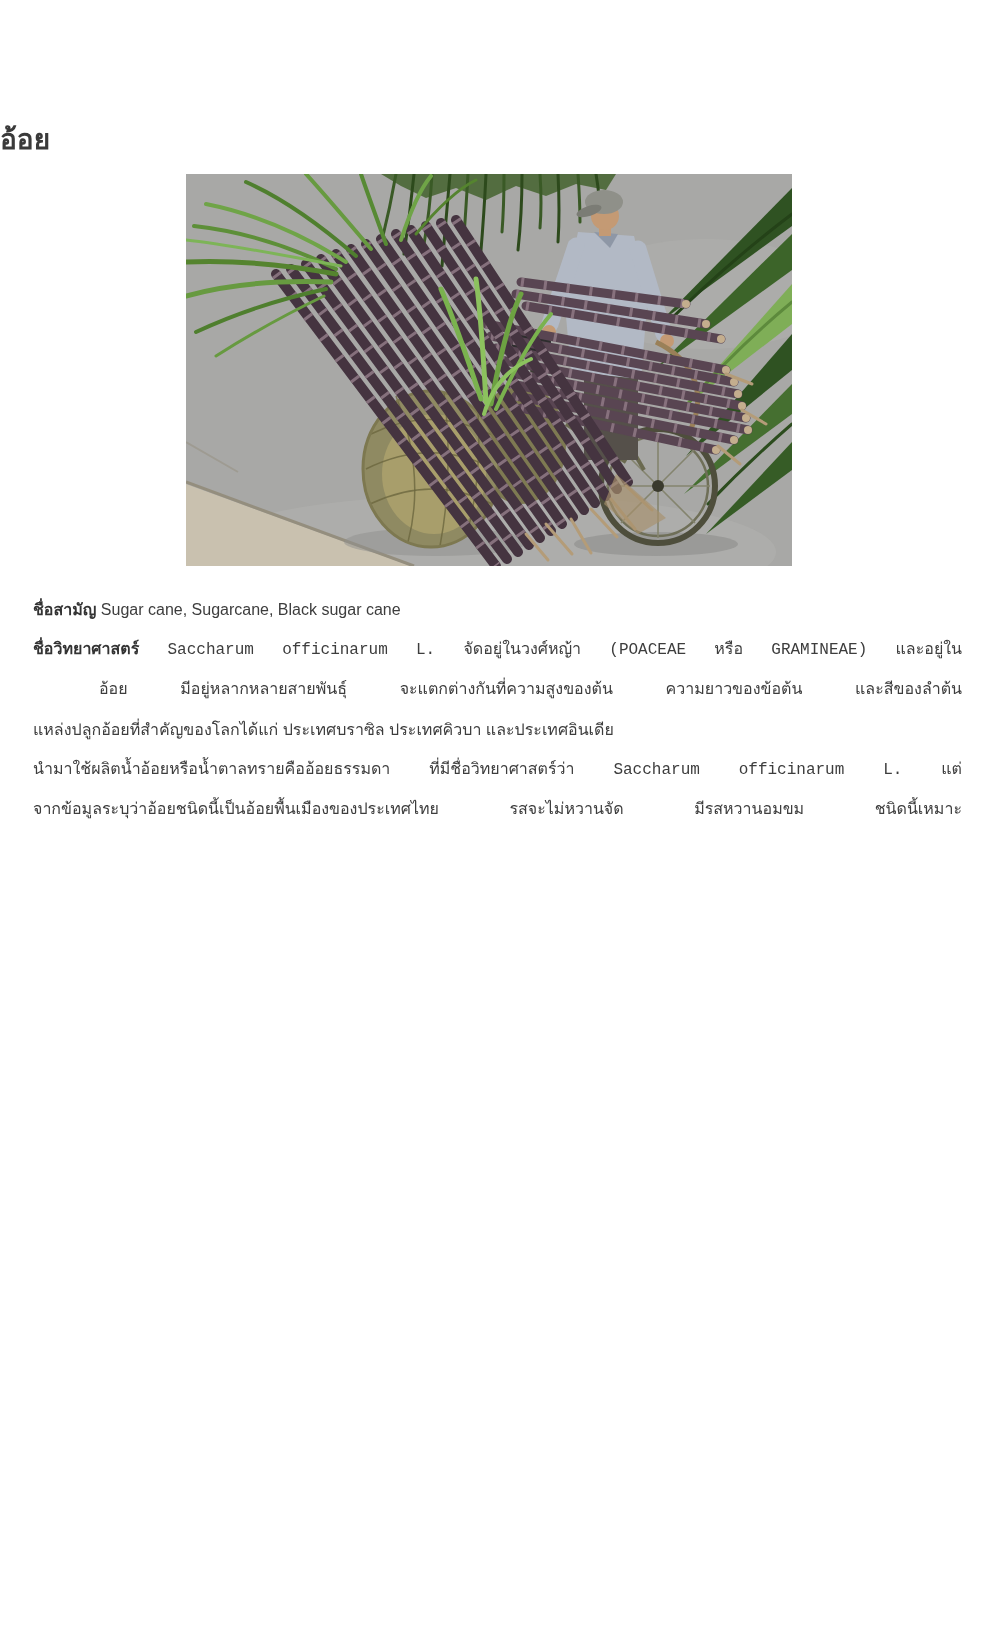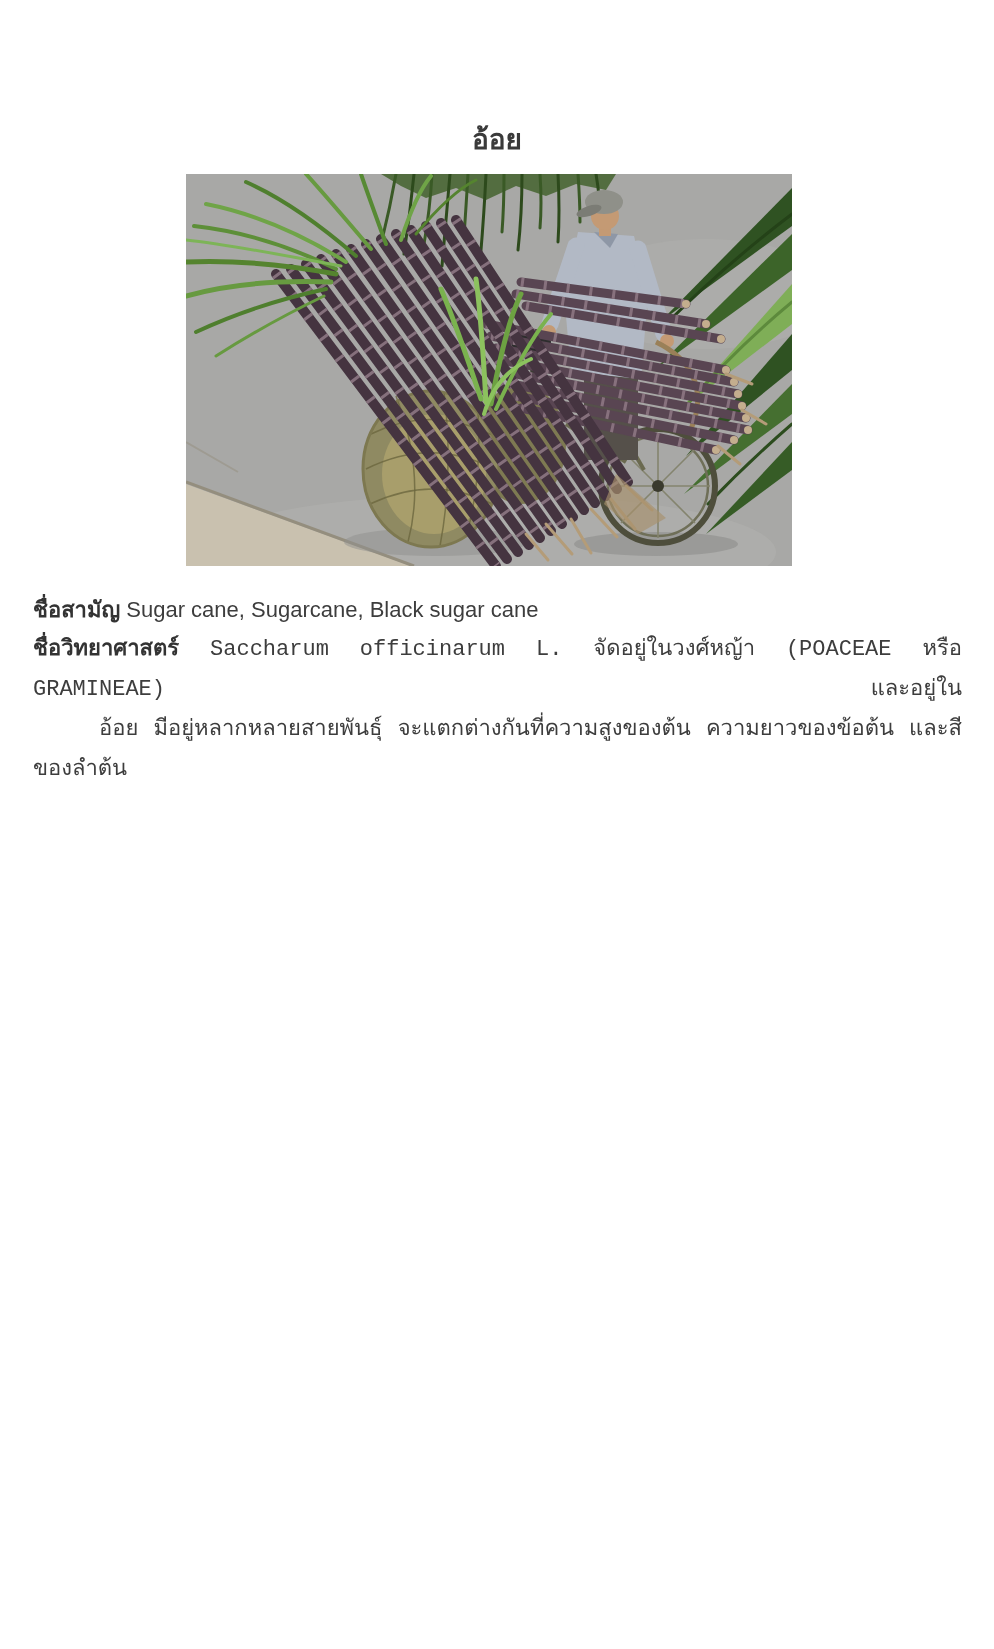--- a/index.html
+++ b/index.html
@@ -1,29 +1,29 @@
 <!DOCTYPE html>
 <html><head>
 <meta charset="utf-8">
 <style>
   html,body{margin:0;padding:0;}
   body{
     width:994px;height:1649px;overflow:hidden;background:#ffffff;
     font-family:"Liberation Sans",sans-serif;position:relative;
   }
   .doc-title{
-    margin-top:118px;line-height:44px;text-align:center;
+    margin-top:118px;line-height:44px;
     font-size:28px;font-weight:bold;color:#3a3a3a;
   }
   .photo-wrap{
     width:606px;height:392px;margin:12px 0 0 186px;overflow:hidden;
   }
   .photo-wrap svg{display:block;}
   .text-block{
-    margin:24px 32px 17px 33px;font-size:22px;line-height:40px;color:#3d3d3d;
+    margin:24px 32px 17px 33px;font-size:16px;line-height:40px;color:#3d3d3d;
   }
   .line{min-height:40px;}
   .line b{font-weight:bold;color:#333333;}
   .justify{text-align:justify;text-align-last:justify;font-family:Liberation Mono, monospace;}
   .indent{text-indent:66px;}
   
   .cane-l{stroke-width:10;stroke-linecap:round;fill:none;}
   .node-l{stroke-width:10;stroke-linecap:butt;fill:none;stroke-dasharray:3 23;opacity:.75;}
   .cane-r{stroke-width:9;stroke-linecap:round;fill:none;}
   .node-r{stroke-width:9;stroke-linecap:butt;fill:none;stroke-dasharray:3 20;opacity:.7;}
@@ -233,13 +233,16 @@
       <path class="blade" d="M310,235 Q340,170 365,140" stroke="#7ab24e" stroke-width="4"></path>
       <path class="blade" d="M298,240 Q310,200 345,185" stroke="#8cc25e" stroke-width="4"></path>
     </g>
   </svg>
 </div>
 
 <div class="text-block">
   <div class="line"><b>ชื่อสามัญ</b><span> Sugar cane, Sugarcane, Black sugar cane</span></div>
   <div class="line justify"><b>ชื่อวิทยาศาสตร์</b><span> Saccharum officinarum L. จัดอยู่ในวงศ์หญ้า (POACEAE หรือ GRAMINEAE) และอยู่ใน</span></div>
   <div class="line justify indent"><span>อ้อย มีอยู่หลากหลายสายพันธุ์ จะแตกต่างกันที่ความสูงของต้น ความยาวของข้อต้น และสีของลำต้น</span></div>
+  <div class="line"><span>แหล่งปลูกอ้อยที่สำคัญของโลกได้แก่ ประเทศบราซิล ประเทศคิวบา และประเทศอินเดีย</span></div>
+  <div class="line justify"><span>นำมาใช้ผลิตน้ำอ้อยหรือน้ำตาลทรายคืออ้อยธรรมดา ที่มีชื่อวิทยาศาสตร์ว่า Saccharum officinarum L. แต่</span></div>
+  <div class="line justify"><span>จากข้อมูลระบุว่าอ้อยชนิดนี้เป็นอ้อยพื้นเมืองของประเทศไทย รสจะไม่หวานจัด มีรสหวานอมขม ชนิดนี้เหมาะ</span></div>
 </div>
 
 </body></html>

